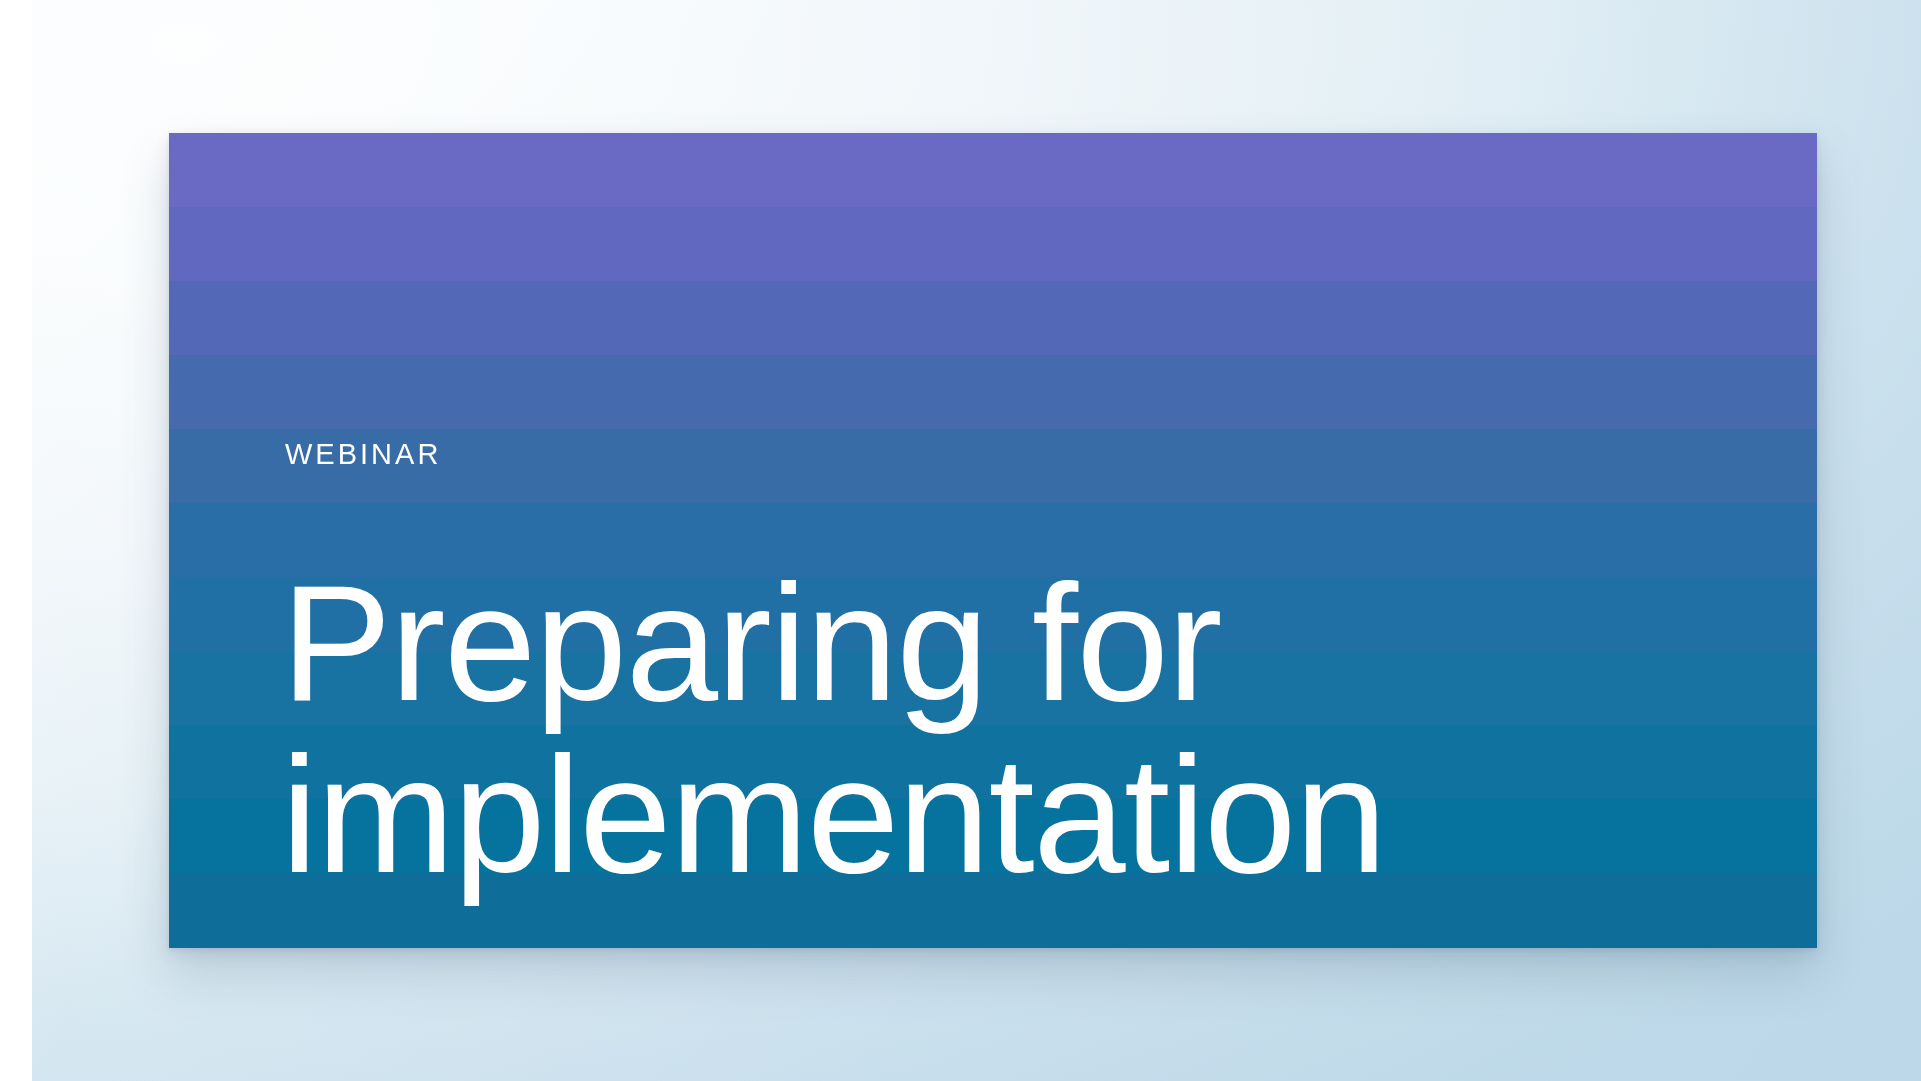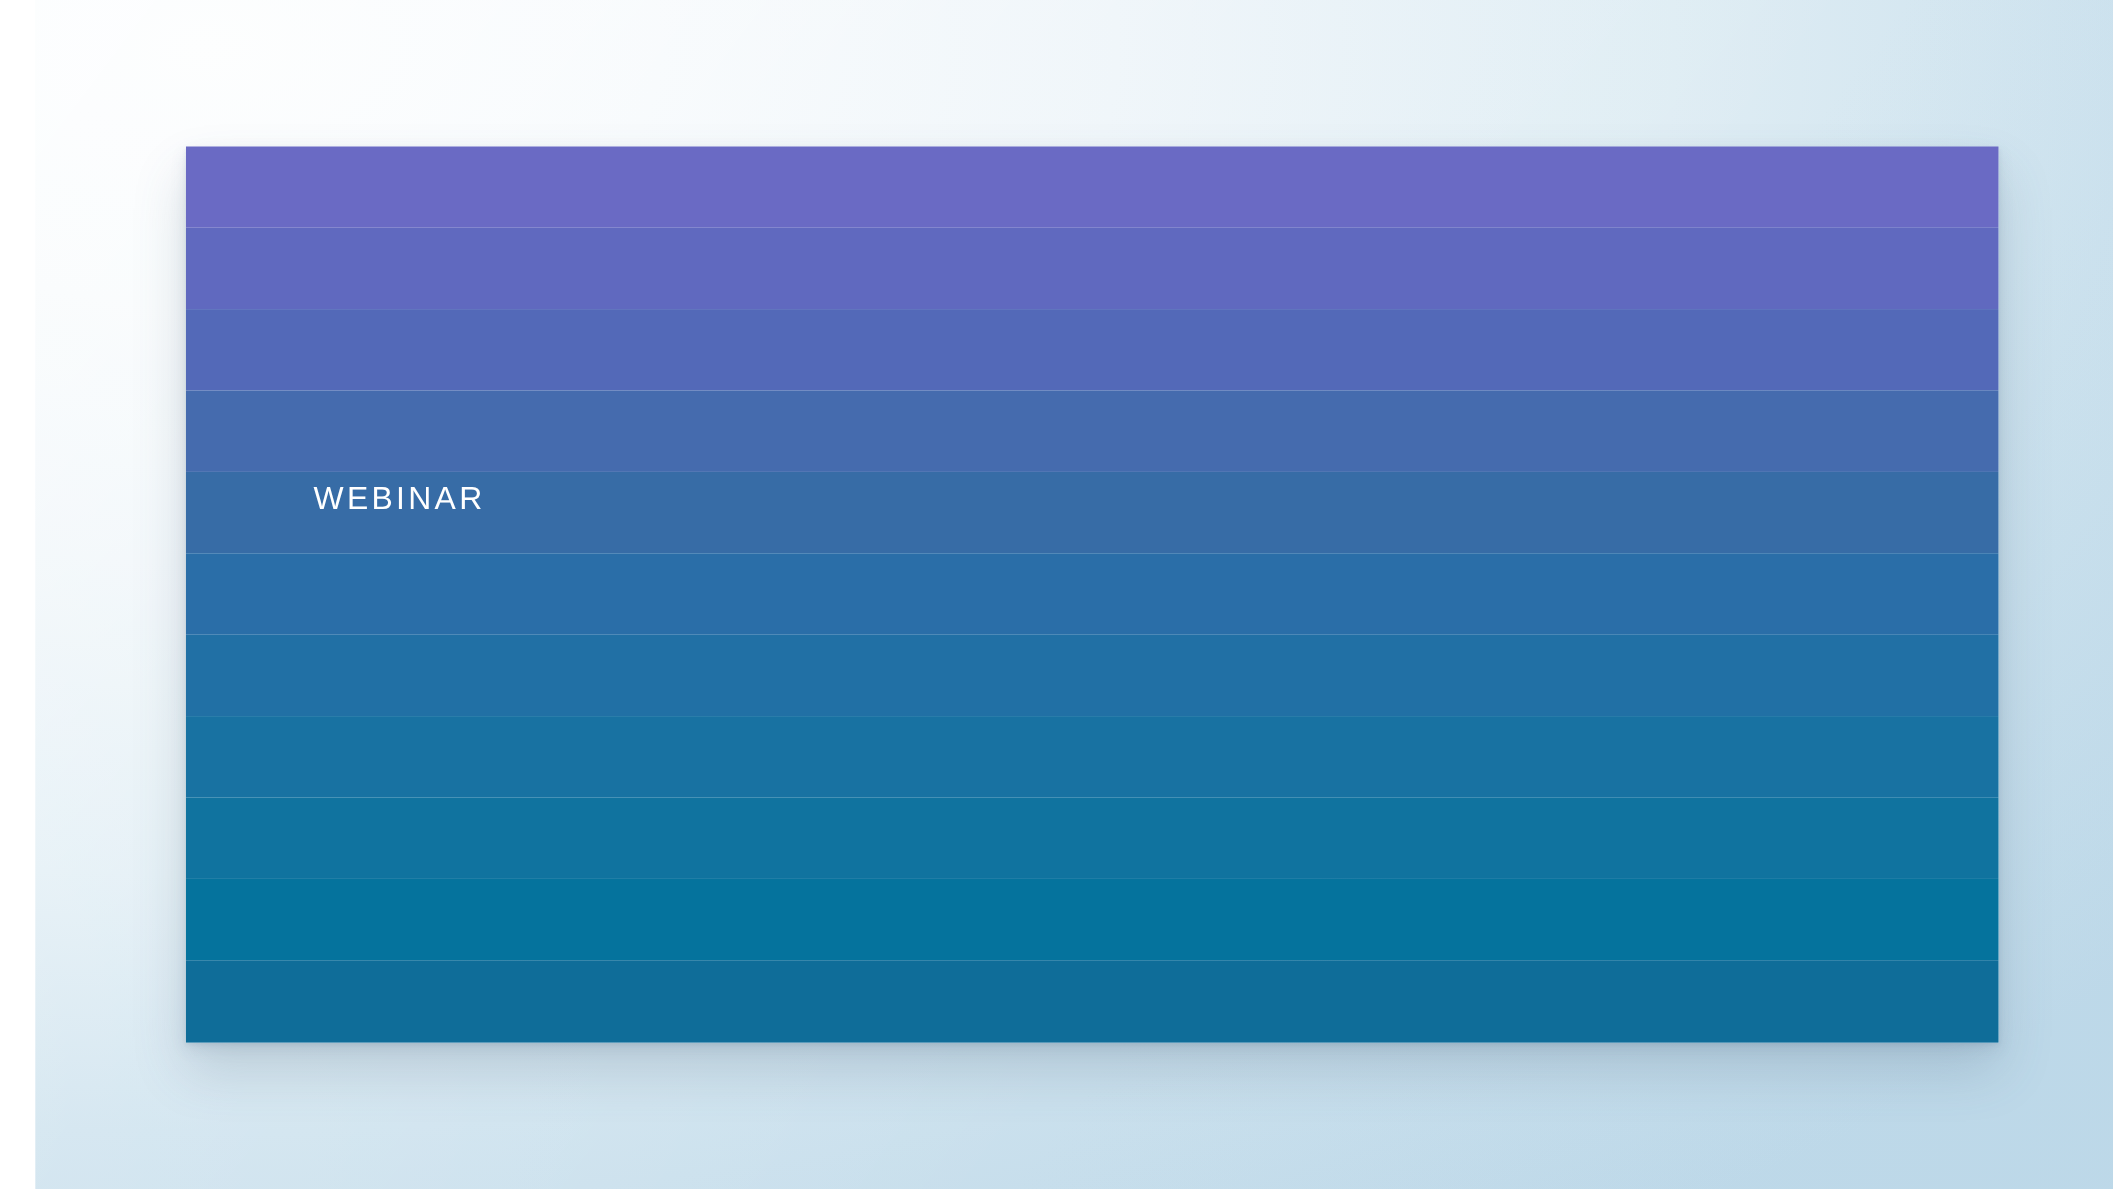--- a/index.html
+++ b/index.html
@@ -127,17 +127,19 @@
         <div class="grad-band" style="height: 74px; background: rgb(33, 112, 165);"></div>
         <div class="grad-band" style="height: 74px; background: rgb(24, 114, 162);"></div>
         <div class="grad-band" style="height: 74px; background: rgb(16, 115, 159);"></div>
         <div class="grad-band" style="height: 74px; background: rgb(5, 115, 157);"></div>
         <div class="grad-band" style="height: 75px; background: rgb(15, 109, 153);"></div>
       </div>
 
     <div id="card-content">
       <div id="eyebrow">WEBINAR</div>
 
+      <div id="headline">Preparing for
+implementation</div>
     </div>
 
   </div>
 
 </div>
 
 </body></html>

